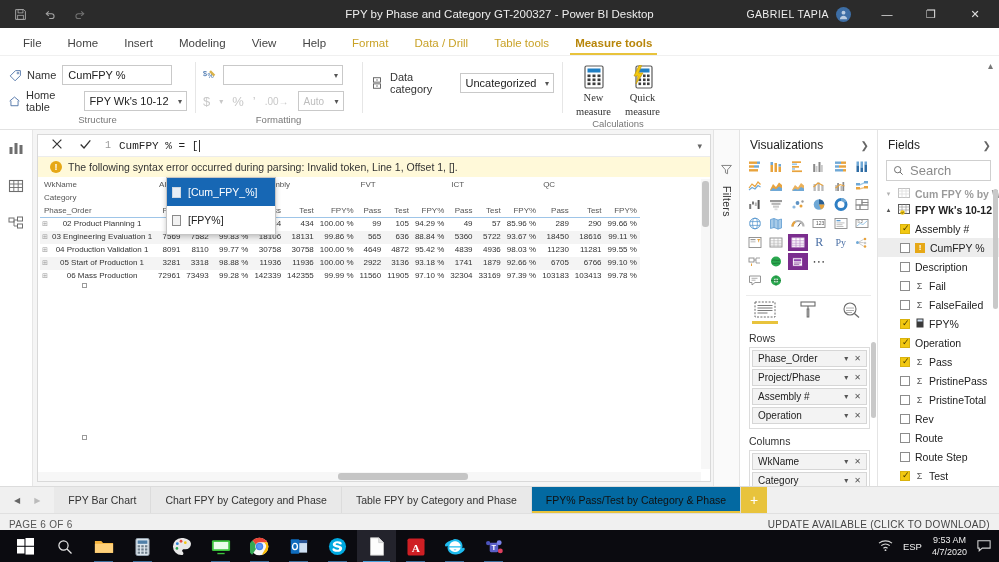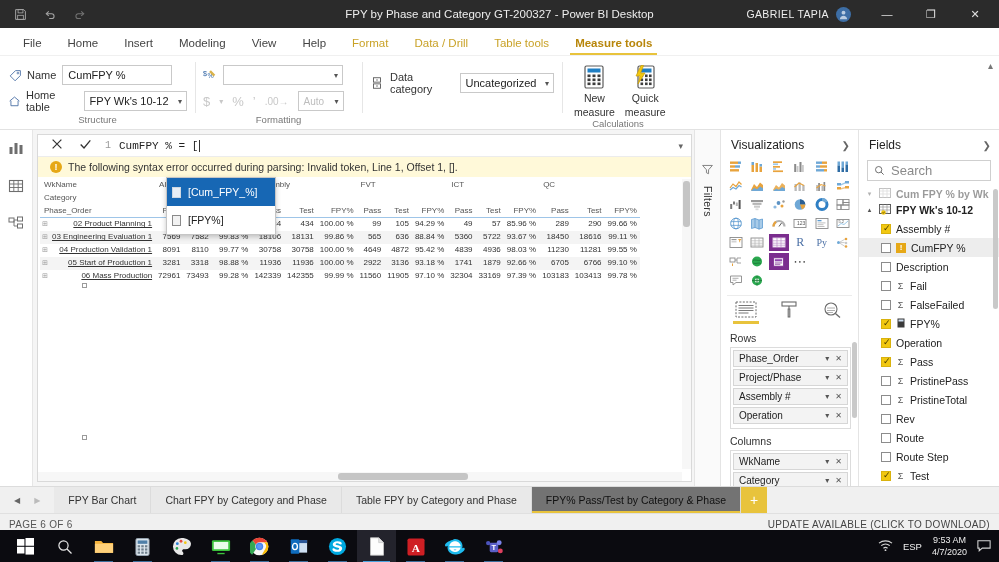--- a/index.html
+++ b/index.html
@@ -46,21 +46,21 @@
   .ricon-s{ width:14px; height:14px; display:inline-flex; align-items:center;
     justify-content:center; color:#555; }
   .inp{ height:20px; border:1px solid #c9c9c9; background:#fff; font-size:11px;
     padding:0 5px; color:#222; display:flex; align-items:center; }
   .sel{ height:20px; border:1px solid #c9c9c9; background:#fff; font-size:11px;
     padding:0 16px 0 5px; color:#222; display:flex; align-items:center; position:relative; }
   .sel:after{ content:"\25BE"; position:absolute; right:4px; font-size:8px; color:#555; }
   .dim{ color:#bdbdbd; }
   .fmt-row{ display:flex; align-items:center; gap:9px; font-size:13px; color:#c8c8c8; }
   .calcbtn{ display:flex; flex-direction:column; align-items:center; width:46px;
-    font-size:10.5px; color:#333; line-height:1.15; gap:2px; }
+    font-size:10.5px; color:#333; line-height:1.15; gap:2px;font-family:Liberation Serif, serif; }
   .calcglyph{ width:26px; height:26px; display:flex; align-items:center; justify-content:center; }
   .collapse-rib{ position:absolute; right:6px; top:4px; font-size:10px; color:#777; }
 
   
   .main{ display:flex; height:356px; background:#f5f5f5; }
 
   
   .rail{ width:33px; background:#fff; padding-top:6px;
     display:flex; flex-direction:column; align-items:center; gap:14px;
     border-right:1px solid #e6e6e6; }
@@ -102,21 +102,21 @@
     display:inline-block; position:relative; flex:none; }
   .acitem.sel2 .acglyph{ border-color:#cfd8e2; background:#e8eef5; }
 
   
   .mtx{ position:absolute; left:2px; top:44px; font-size:8px; color:#333;
     border-collapse:collapse; z-index:5; }
   .mtx th,.mtx td{ padding:1px 3px; white-space:nowrap; font-weight:normal;
     font-size:8px; line-height:1.35; }
   .mtx .hgrp{ color:#555; text-align:left; padding-left:4px; }
   .mtx .hsub{ color:#555; text-align:right; border-bottom:1px solid #9ec5e8; }
-  .mtx .rowhdr{ text-align:right; padding-left:12px; position:relative; min-width:112px;text-decoration:underline; }
+  .mtx .rowhdr{ text-align:center; padding-left:12px; position:relative; min-width:112px; }
   .mtx .rowhdr:before{ content:"\229E"; position:absolute; left:2px; color:#999; font-size:7px; }
   .mtx td.num{ text-align:right; min-width:22px; }
   .mtx tr.alt td{ background:#f4f4f4; }
   .mtx .lblcol{ text-align:left; color:#555; padding-left:4px; }
 
   
   .cvs-vscroll{ position:absolute; right:0; top:44px; bottom:12px; width:9px; background:#f7f7f7; }
   .cvs-vthumb{ position:absolute; right:1px; top:2px; width:7px; height:46px;
     background:#c5c5c5; border-radius:3px; }
   .cvs-hscroll{ position:absolute; left:0; right:9px; bottom:0; height:9px; background:#f7f7f7; }
@@ -151,21 +151,21 @@
   .wellitem{ height:17px; border:1px solid #d6d6d6; background:#f3f3f3;
     display:flex; align-items:center; font-size:10px; color:#222; padding:0 2px 0 5px;
     margin-bottom:2px; }
   .wellitem span.nm{ flex:1; overflow:hidden; white-space:nowrap; }
   .wi-ic{ font-size:8px; color:#555; padding:0 3px; }
   .wellbox{ background:#fff; border:1px solid #dcdcdc; padding:2px; }
   .well-scroll{ position:absolute; right:1px; top:18px; width:5px; height:76px;
     background:#c9c9c9; border-radius:3px; }
 
   
-  .fpane{ width:141px; background:#fff; border-left:1px solid #e4e4e4;
+  .fpane{ width:122px; background:#fff; border-left:1px solid #e4e4e4;
     display:flex; flex-direction:column; }
   .fsearch{ margin:2px 8px 6px; height:21px; border:1px solid #cfcfcf;
     display:flex; align-items:center; gap:6px; padding:0 6px; }
   .fsearch .ph{ font-size:13px; color:#8a8a8a; }
   .flist{ flex:1; overflow:hidden; font-size:10.5px; color:#222; position:relative; }
   .frow{ height:19px; display:flex; align-items:center; gap:5px; padding-left:6px; }
   .frow.tbl{ font-weight:bold; }
   .frow.sel3{ background:#ededed; }
   .fchev{ width:9px; font-size:7px; color:#555; flex:none; text-align:center; }
   .tblico{ width:12px; height:11px; flex:none; position:relative; }
@@ -180,21 +180,21 @@
     background:#c9c9c9; border-radius:3px; }
   .errdot{ width:10px; height:10px; background:#e6a817; color:#fff; font-size:8px;
     font-weight:bold; display:flex; align-items:center; justify-content:center; flex:none; }
 
   
   .pagebar{ height:27px; background:#f0f0f0; display:flex; align-items:stretch;
     border-top:1px solid #dcdcdc; }
   .navarrows{ display:flex; align-items:center; gap:14px; padding:0 14px; font-size:8px; color:#666; }
   .ptab{ display:flex; align-items:center; padding:0 14px; font-size:10.5px; color:#333;
     background:#e9e9e9; border-right:1px solid #dcdcdc; white-space:nowrap; }
-  .ptab.active{ background:#737373; color:#111; position:relative; }
+  .ptab.active{ background:#0369a1; color:#111; position:relative; }
   .ptab.active:after{ content:""; position:absolute; left:0; right:0; bottom:0;
     height:2.5px; background:#e8c33c; }
   .ptab-add{ width:26px; background:#e8c33c; display:flex; align-items:center;
     justify-content:center; font-size:14px; color:#fff; }
   .pbar-rest{ flex:1; background:#f0f0f0; }
 
   
   .status{ height:17px; background:#f0f0f0; display:flex; align-items:flex-end;
     padding:0 9px; font-size:10px; color:#555; letter-spacing:.3px;
     border-top:1px solid #e0e0e0; }

